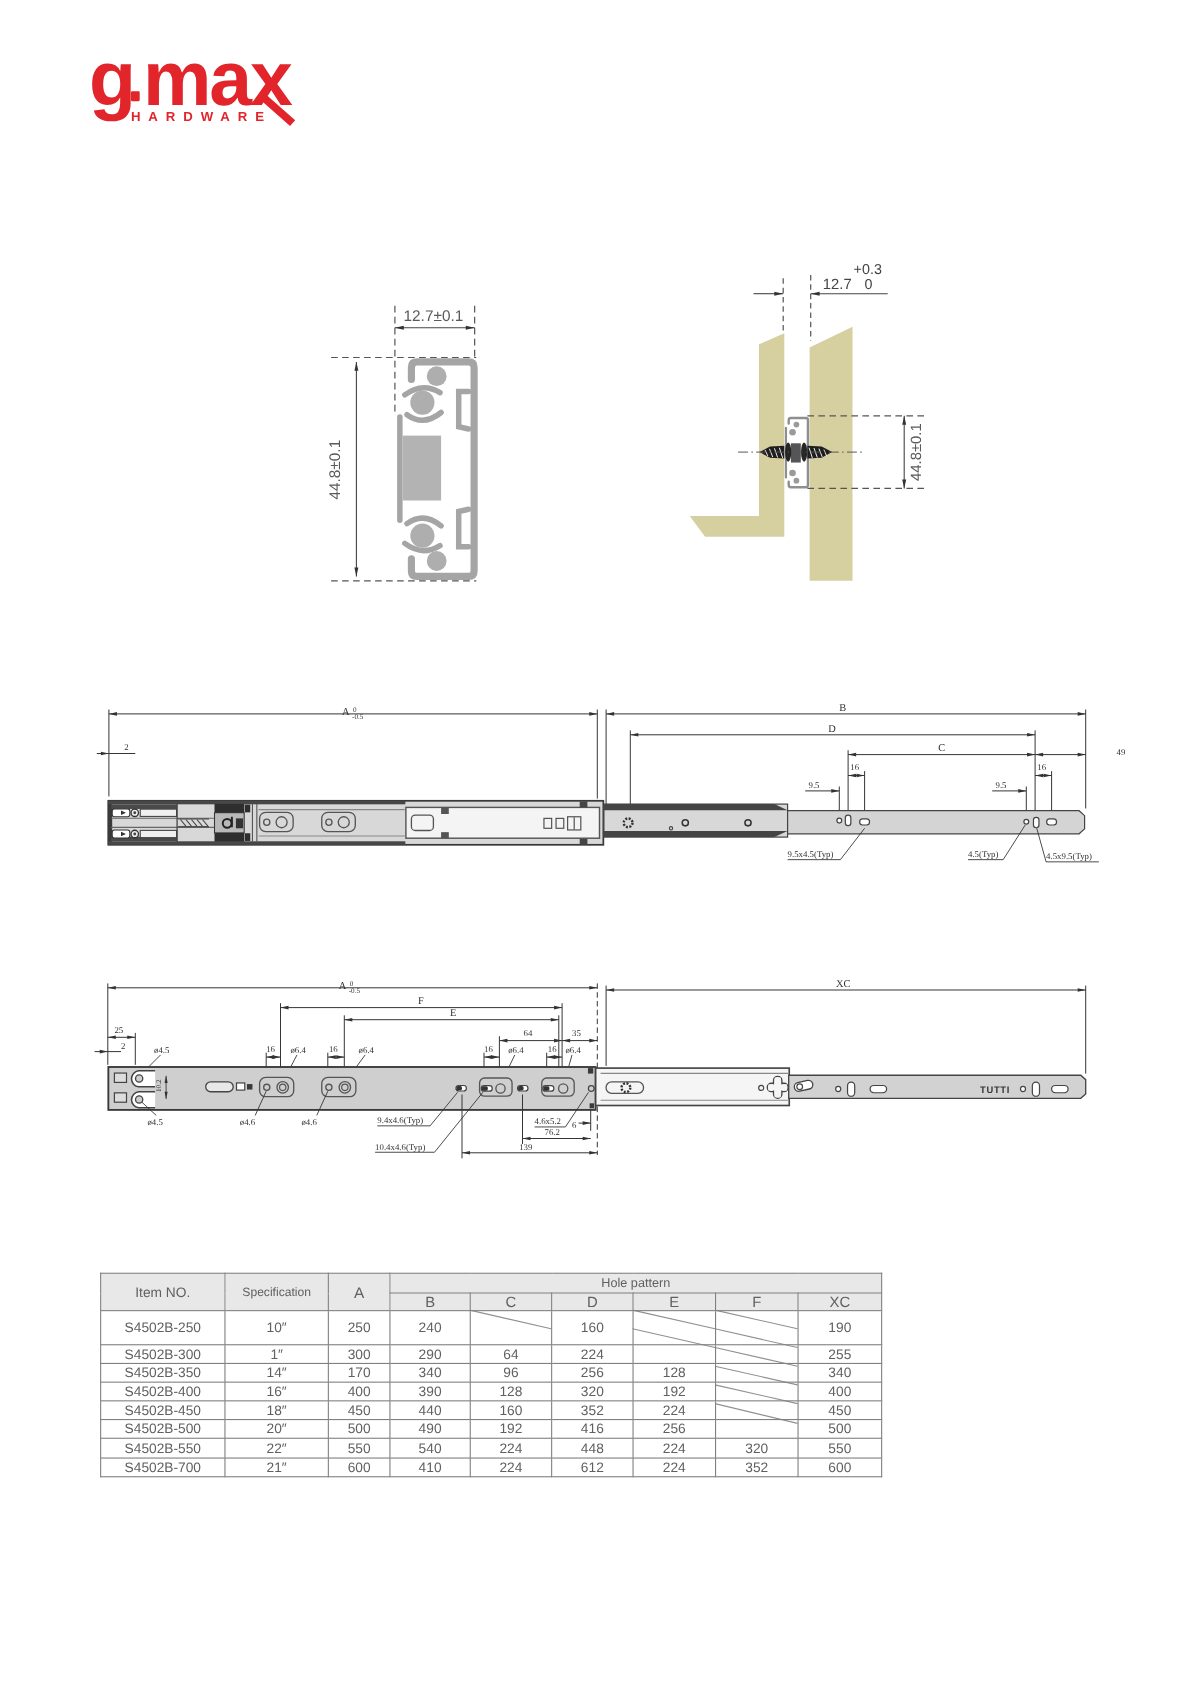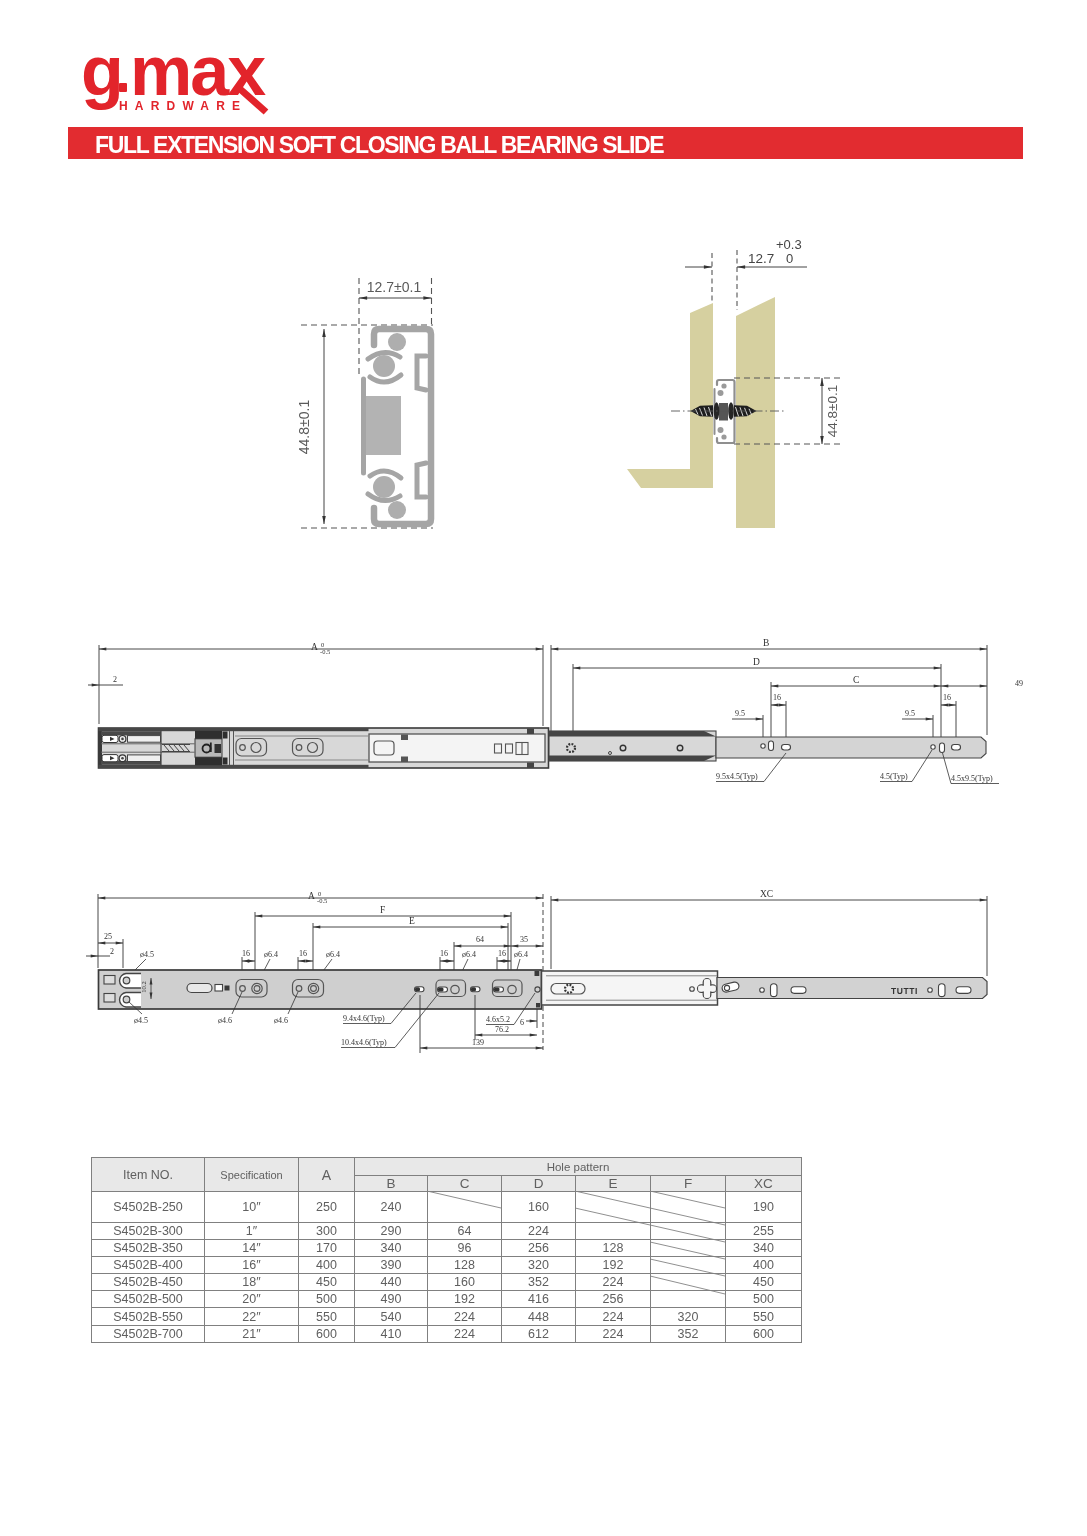--- a/index.html
+++ b/index.html
@@ -22,23 +22,20 @@
 </style>
 </head>
 <body>
 <div id="page">
 
 <div id="logo-g">g</div>
 <div id="logo-dot"></div>
 <div id="logo-max">max</div>
 <div id="logo-hw">HARDWARE</div>
 
-<div id="banner">
-      <span>FULL EXTENSION SOFT CLOSING BALL BEARING SLIDE</span>
-    </div>
 
 <svg class="abs" style="left:0;top:0" width="1087" height="1536" viewBox="0 0 1087 1536">
 <defs>
 <marker id="ma" viewBox="0 0 10 6" refX="9.5" refY="3" markerWidth="9" markerHeight="5.4" orient="auto-start-reverse">
           <path d="M0.5,1 L9.5,3 L0.5,5 Z" fill="#333"></path>
         </marker>
 </defs>
 
 <g stroke="#555" stroke-width="1.1" fill="none">
   <line x1="359" y1="278" x2="359" y2="377" stroke-dasharray="6 4"></line>

